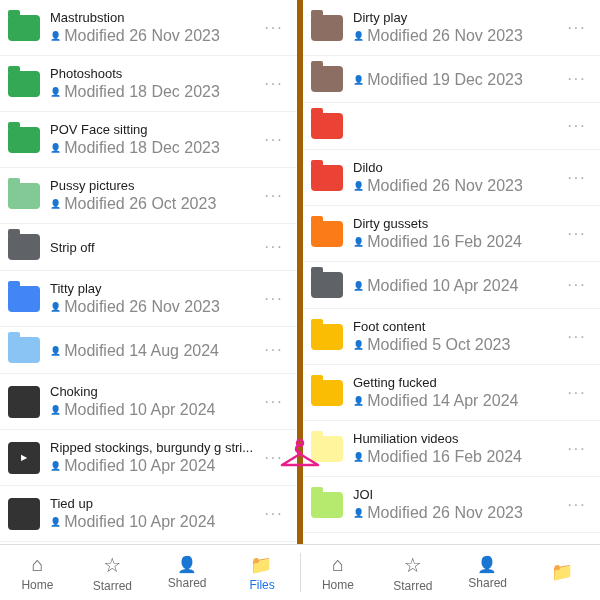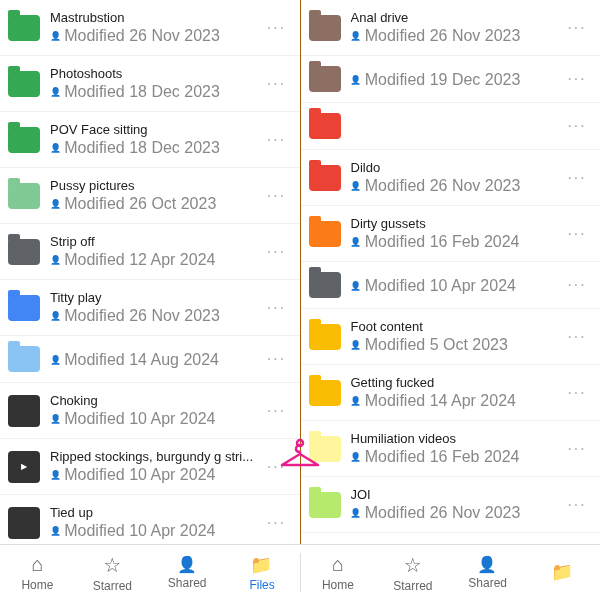--- a/index.html
+++ b/index.html
@@ -15,21 +15,21 @@
 
     .content-area {
       display: flex;
       flex: 1;
       overflow: hidden;
     }
 
     .column {
       flex: 1;
       overflow-y: auto;
-      border-right: 1px solid #a16207;
+      border-right: 6px solid #a16207;
     }
     .column:last-child { border-right: none; }
 
     .folder-item {
       display: flex;
       align-items: center;
       padding: 10px 8px;
       border-bottom: 1px solid #f0f0f0;
       cursor: pointer;
     }
@@ -170,21 +170,20 @@
             <div class="folder-modified">Modified 26 Oct 2023</div>
           </div>
           <div class="more-btn">···</div>
         </div>
         <div class="folder-item">
           <div style="width: 32px; height: 26px; border-radius: 2px 4px 4px; margin-right: 10px; flex-shrink: 0; position: relative; background: rgb(95, 99, 104);">
             <div style="position: absolute; top: -5px; left: 0px; width: 12px; height: 6px; border-radius: 2px 2px 0px 0px; background: rgb(95, 99, 104);"></div>
           </div>
           <div class="folder-info">
             <div class="folder-name">Strip off</div>
-            <div class="folder-modified">Modified 12 Apr 2024</div>
           </div>
           <div class="more-btn">···</div>
         </div>
         <div class="folder-item">
           <div style="width: 32px; height: 26px; border-radius: 2px 4px 4px; margin-right: 10px; flex-shrink: 0; position: relative; background: rgb(66, 133, 244);">
             <div style="position: absolute; top: -5px; left: 0px; width: 12px; height: 6px; border-radius: 2px 2px 0px 0px; background: rgb(66, 133, 244);"></div>
           </div>
           <div class="folder-info">
             <div class="folder-name">Titty play</div>
             <div class="folder-modified">Modified 26 Nov 2023</div>
@@ -226,21 +225,21 @@
           </div>
           <div class="more-btn">···</div>
         </div>
       </div>
     <div class="column" id="right-column">
         <div class="folder-item">
           <div style="width: 32px; height: 26px; border-radius: 2px 4px 4px; margin-right: 10px; flex-shrink: 0; position: relative; background: rgb(141, 110, 99);">
             <div style="position: absolute; top: -5px; left: 0px; width: 12px; height: 6px; border-radius: 2px 2px 0px 0px; background: rgb(141, 110, 99);"></div>
           </div>
           <div class="folder-info">
-            <div class="folder-name">Anal drive</div>
+            <div class="folder-name">Dirty play</div>
             <div class="folder-modified">Modified 26 Nov 2023</div>
           </div>
           <div class="more-btn">···</div>
         </div>
         <div class="folder-item">
           <div style="width: 32px; height: 26px; border-radius: 2px 4px 4px; margin-right: 10px; flex-shrink: 0; position: relative; background: rgb(141, 110, 99);">
             <div style="position: absolute; top: -5px; left: 0px; width: 12px; height: 6px; border-radius: 2px 2px 0px 0px; background: rgb(141, 110, 99);"></div>
           </div>
           <div class="folder-info">
             <div class="folder-modified">Modified 19 Dec 2023</div>

